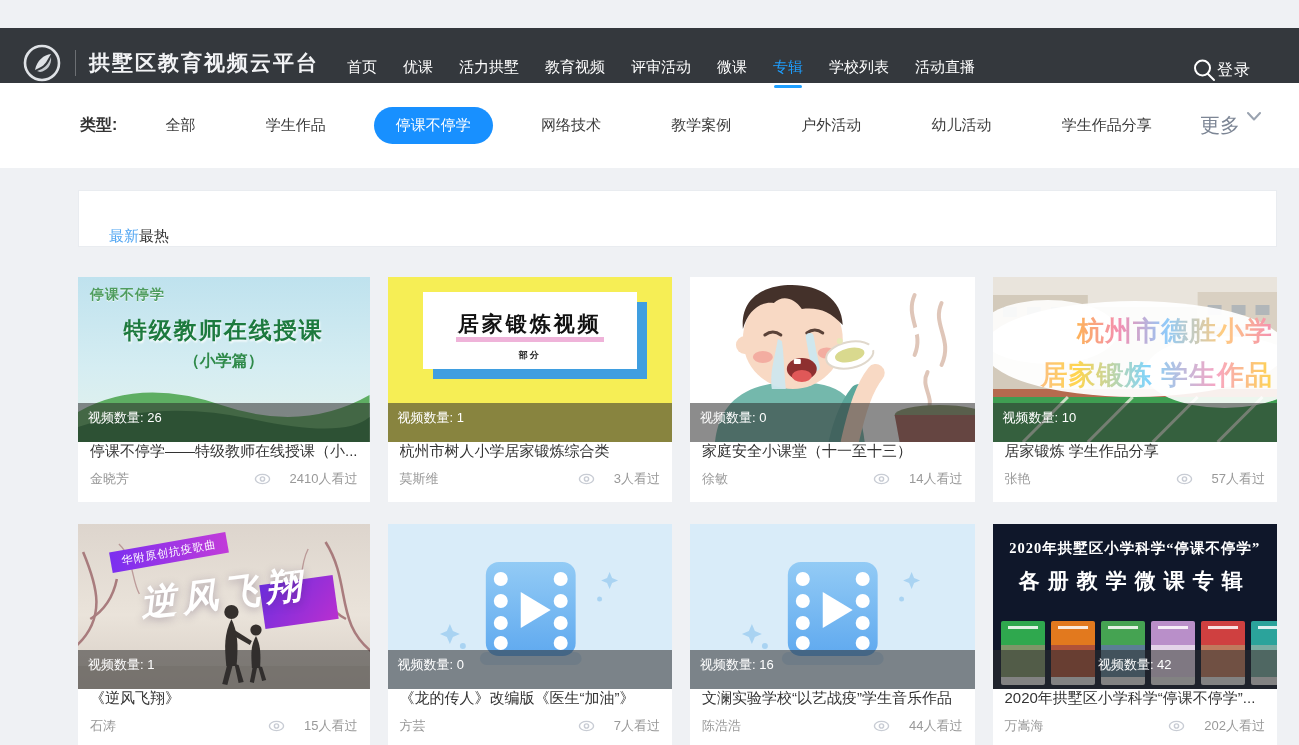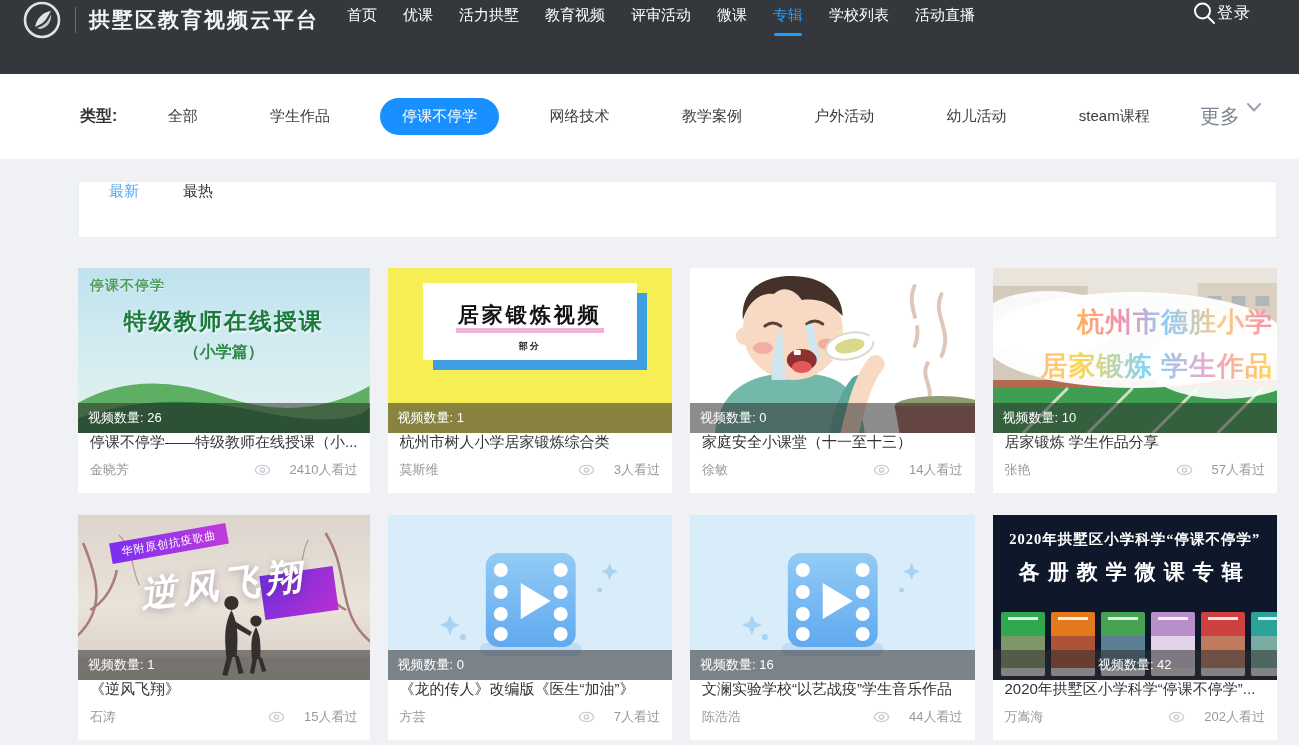--- a/index.html
+++ b/index.html
@@ -2,49 +2,49 @@
 <html><head>
 <meta charset="utf-8">
 <style>
   * { box-sizing: border-box; }
   body {
     margin: 0; width: 1299px; height: 745px; overflow: hidden;
     background: #eff1f4; color: #333;
     font-family: "Liberation Sans", "DejaVu Sans", sans-serif;
   }
   
-  .navbar { height: 74px; background: #34383d; display: flex; align-items: flex-start; padding: 0 48px 0 22px; }
+  .navbar { height: 55px; background: #34383d; display: flex; align-items: flex-end; padding: 0 48px 0 22px; margin-top: 28px; }
   .logo { display: flex; align-items: center; gap: 13px; cursor: pointer; }
   .logo-divider { width: 1px; height: 26px; background: rgba(255,255,255,.28); }
   .brand-title { color: #f2f3f5; font-size: 21px; font-weight: bold; letter-spacing: 2px; white-space: nowrap; }
   .nav { display: flex; align-items: center; margin-left: 28px; gap: 26px; }
   .nav-item { color: #fff; font-size: 15px; cursor: pointer; position: relative; padding: 6px 0; white-space: nowrap; }
   .nav-item.active { color: #1e9fff; }
   .nav-item.active::after { content: ""; position: absolute; left: 1px; right: 1px; bottom: -5px; height: 3px; background: #1e9fff; border-radius: 2px; }
   .nav-right { margin-left: auto; display: flex; align-items: center; }
   .search-btn { cursor: pointer; display: flex; }
   .login { color: #fff; font-size: 16px; cursor: pointer; letter-spacing: 1px; }
 
   
   .filterbar { background: #fff; height: 85px; display: flex; align-items: center; justify-content: space-between; padding: 0 38px 0 80px; }
   .filter-label { font-weight: bold; font-size: 16px; color: #333; }
   .chip { font-size: 15px; color: #3c3c3c; cursor: pointer; padding: 9px 22px; border-radius: 20px; white-space: nowrap; }
   .chip.selected { background: #1890ff; color: #fff; }
   .more { color: #7d8695; font-size: 20px; display: flex; align-items: flex-start; gap: 7px; cursor: pointer; }
 
   
   .content { margin: 0 22px 0 78px; padding-top: 22px; }
-  .sortcard { background: #fff; border: 1px solid #e9ecf0; height: 57px; display: flex; align-items: flex-start; gap: 44px; padding: 0 30px; margin-bottom: 30px; }
+  .sortcard { background: #fff; border: 1px solid #e9ecf0; height: 57px; display: flex; align-items: flex-end; padding: 0 30px; margin-bottom: 30px; }
   .tab { font-size: 15px; color: #333; cursor: pointer; }
   .tab.active { color: #54a7f2; }
 
   .grid { display: grid; grid-template-columns: repeat(4, 1fr); gap: 22px 18px; }
   .card { background: #fff; cursor: pointer; }
   .thumb { height: 165px; position: relative; overflow: hidden; }
-  .countbar { position: absolute; left: 0; right: 0; bottom: 0; height: 30px; line-height: 30px; background: rgba(45,45,45,.55); color: #fff; font-size: 13px; padding: 0 10px; z-index: 6; }
+  .countbar { position: absolute; left: 0; right: 0; bottom: 0; height: 39px; line-height: 30px; background: rgba(45,45,45,.55); color: #fff; font-size: 13px; padding: 0 10px; z-index: 6; }
   .info { padding: 0 12px 14px; }
   .title { font-size: 15px; color: #333; white-space: nowrap; overflow: hidden; text-overflow: ellipsis; }
   .meta { display: flex; justify-content: space-between; align-items: center; margin-top: 9px; font-size: 13px; color: #999; }
   .views { display: flex; align-items: center; gap: 19px; }
 
   
   .t1 { background: linear-gradient(180deg,#bfe2ee 0%,#d5edf2 55%,#e4f2ec 100%); }
   .t1 .hills { position: absolute; bottom: 0; left: 0; width: 100%; height: 75px; }
   .t1-badge { position: absolute; top: 9px; left: 12px; color: #4f9d5f; font-weight: bold; font-size: 14px; letter-spacing: 1px; text-shadow: 0 1px 0 rgba(255,255,255,.7); z-index: 2; }
   .t1-text { position: absolute; top: 38px; left: 0; right: 0; text-align: center; z-index: 2; }
@@ -131,21 +131,21 @@
 
 <div class="filterbar">
   <span class="filter-label">类型:</span>
   <span class="chip">全部</span>
   <span class="chip">学生作品</span>
   <span class="chip selected">停课不停学</span>
   <span class="chip">网络技术</span>
   <span class="chip">教学案例</span>
   <span class="chip">户外活动</span>
   <span class="chip">幼儿活动</span>
-  <span class="chip">steam课程</span>
+  <span class="chip">学生作品分享</span>
   <span class="more">
     <span>更多</span>
     <span style="display:flex;">
       <svg width="14" height="9" viewBox="0 0 14 9" fill="none">
           <path d="M1 1 L7 7.5 L13 1" stroke="#9aa3b0" stroke-width="2" stroke-linecap="round" stroke-linejoin="round"></path>
         </svg>
     </span>
   </span>
 </div>
 

